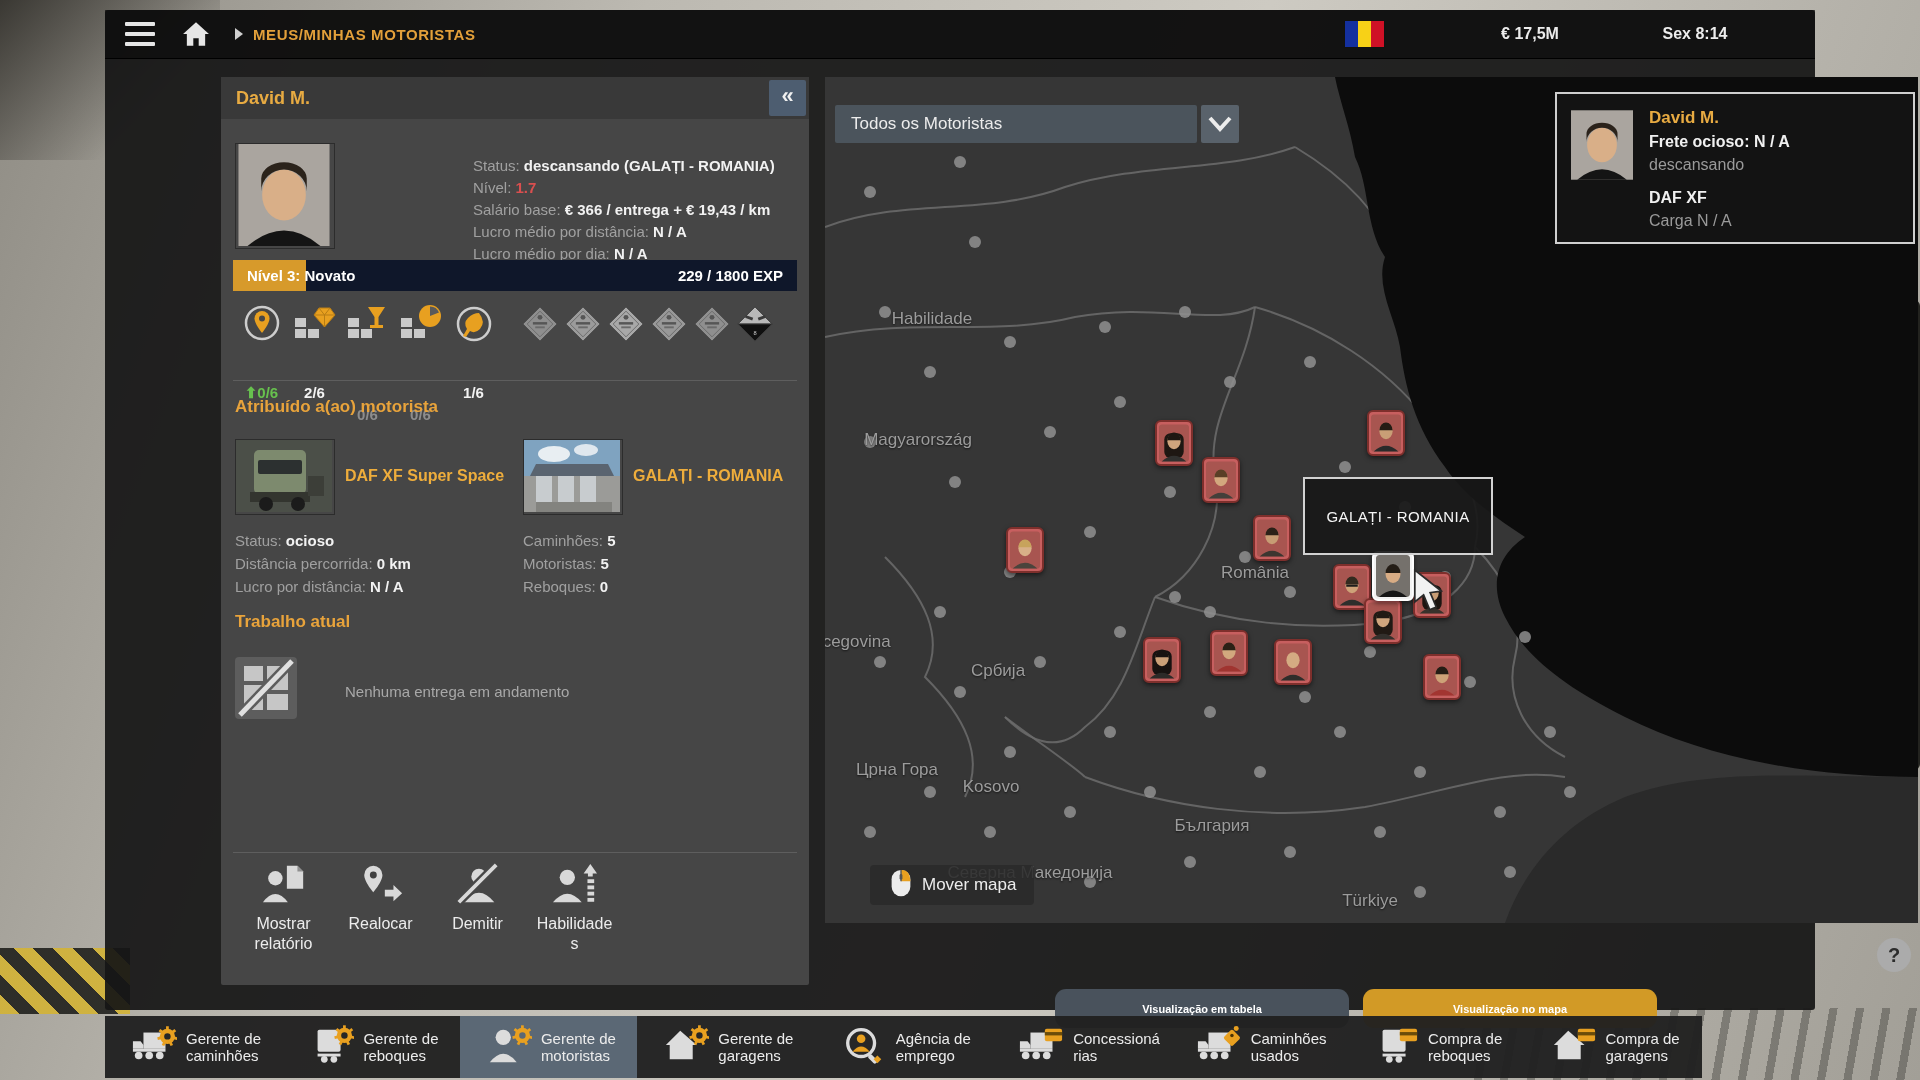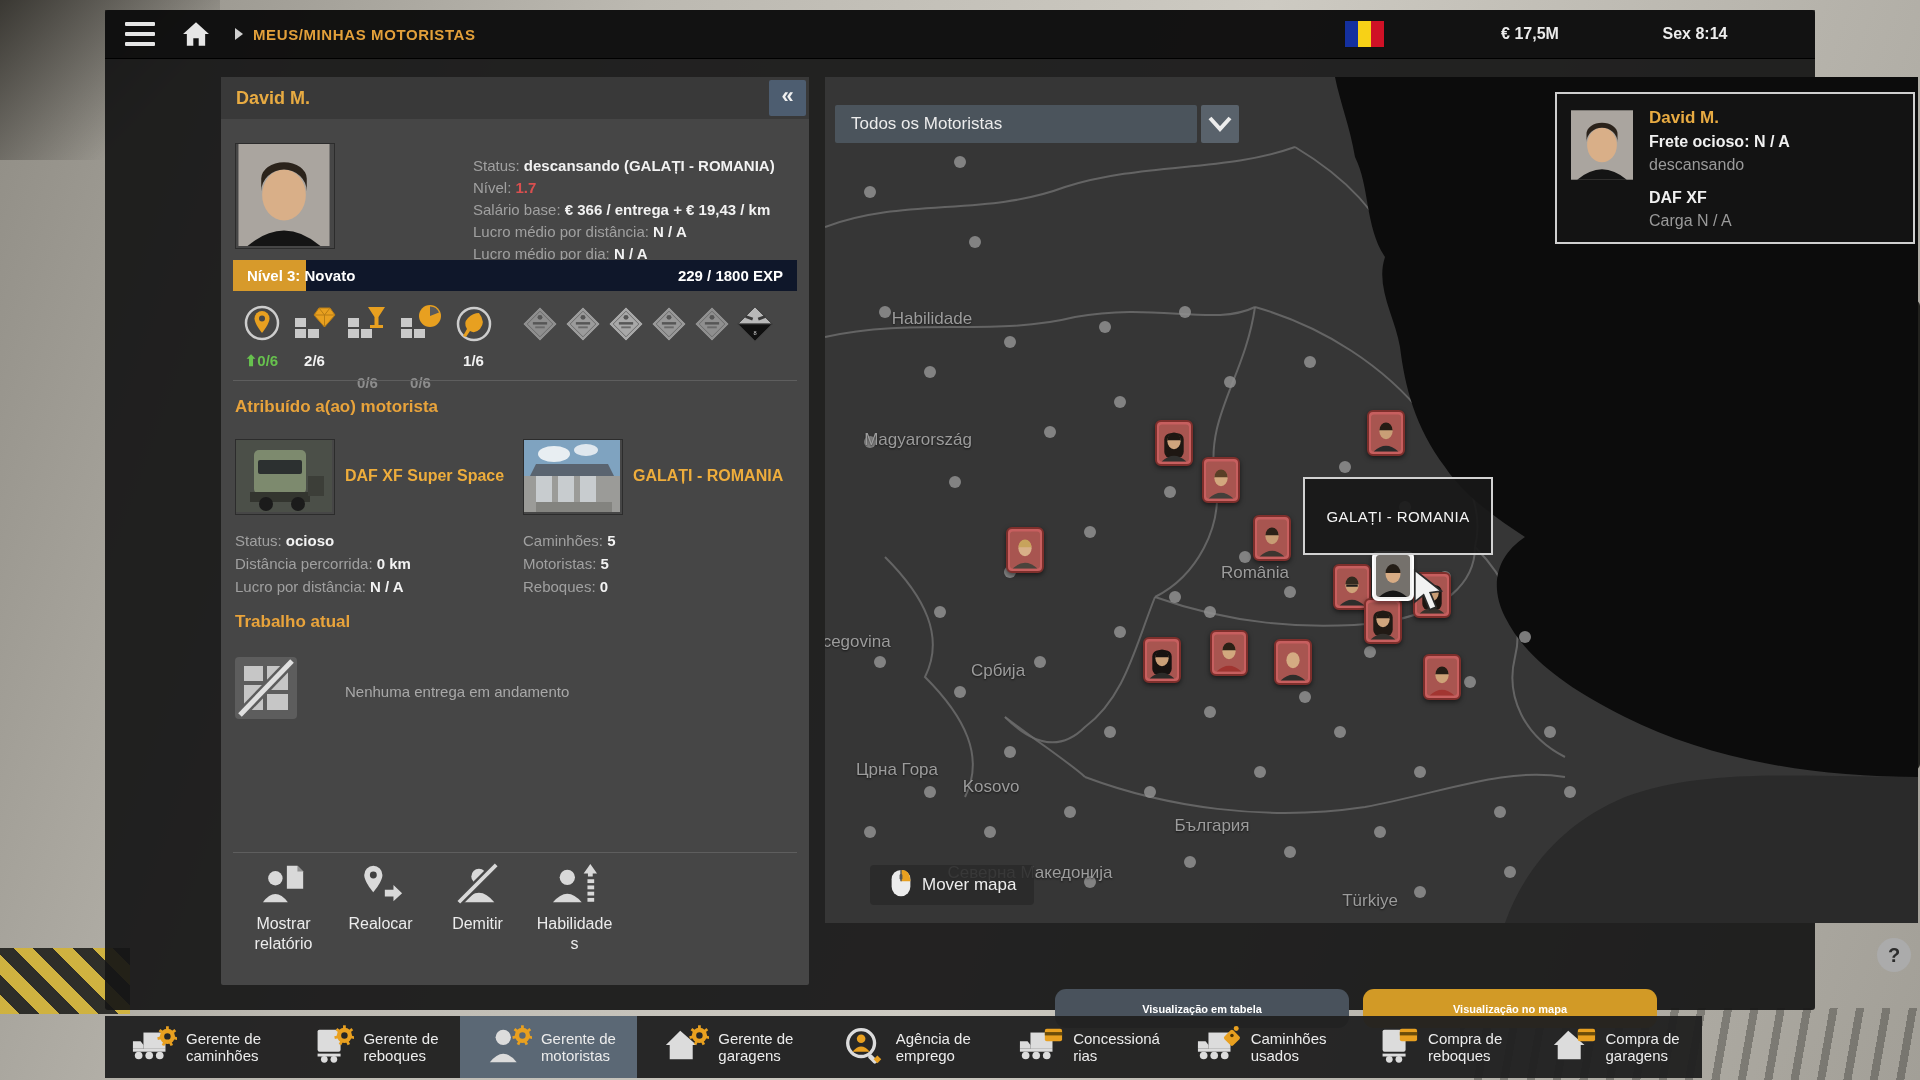--- a/index.html
+++ b/index.html
@@ -38,21 +38,21 @@
   #driver-info{position:absolute;left:252px;top:60px;width:330px;margin-top:18px;}
   .info-line{font-size:15px;line-height:22px;white-space:nowrap;}
   .lbl{color:#a0a0a0;}
   .val{color:#f2f2f2;font-weight:bold;}
   .val.red{color:#d94f4f;}
   #level-bar{position:absolute;left:12px;top:183px;width:564px;height:31px;background:#0f172a;overflow:hidden;}
   #level-fill{position:absolute;left:0;top:0;height:100%;background:#d79a2b;}
   #level-label{position:absolute;left:14px;top:0;line-height:31px;color:#fff;font-size:15px;font-weight:bold;}
   #level-exp{position:absolute;right:14px;top:0;line-height:31px;color:#fff;font-size:15px;font-weight:bold;}
   #skills-row{position:absolute;left:14px;top:225px;display:flex;}
-  .skill{width:53px;display:flex;flex-direction:column;align-items:center;}
+  .skill{width:53px;display:flex;flex-direction:column;align-items:center;gap:32px;}
   .skill .cnt{font-size:15px;font-weight:bold;margin-top:2px;}
   .cnt.active{color:#f2f2f2;} .cnt.inactive{color:#8d8d8d;margin-top:24px;} .cnt.upgradable{color:#67c14e;}
   #adr-row{position:absolute;left:300px;top:228px;display:flex;gap:5px;}
   .divider{position:absolute;left:12px;right:12px;height:1px;background:#5e5e5e;}
   .panel-heading{position:absolute;left:14px;color:#e8a33b;font-size:17px;font-weight:bold;}
   .thumb{position:absolute;width:98px;height:74px;border:1px solid #2c2c2c;}
   .asset-link{position:absolute;color:#eead3c;font-size:16px;font-weight:bold;cursor:pointer;}
   .stats{position:absolute;width:280px;}
   .stats .info-line{line-height:23px;}
   #job-icon{position:absolute;left:14px;top:580px;}

